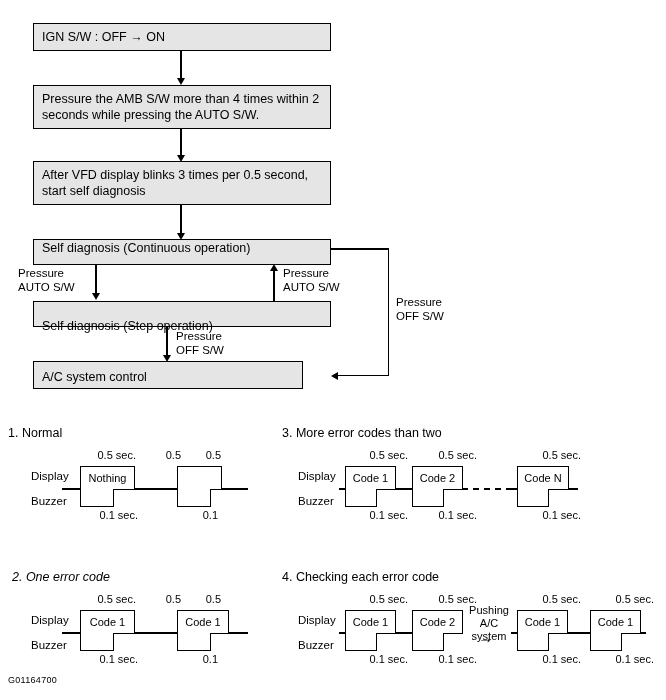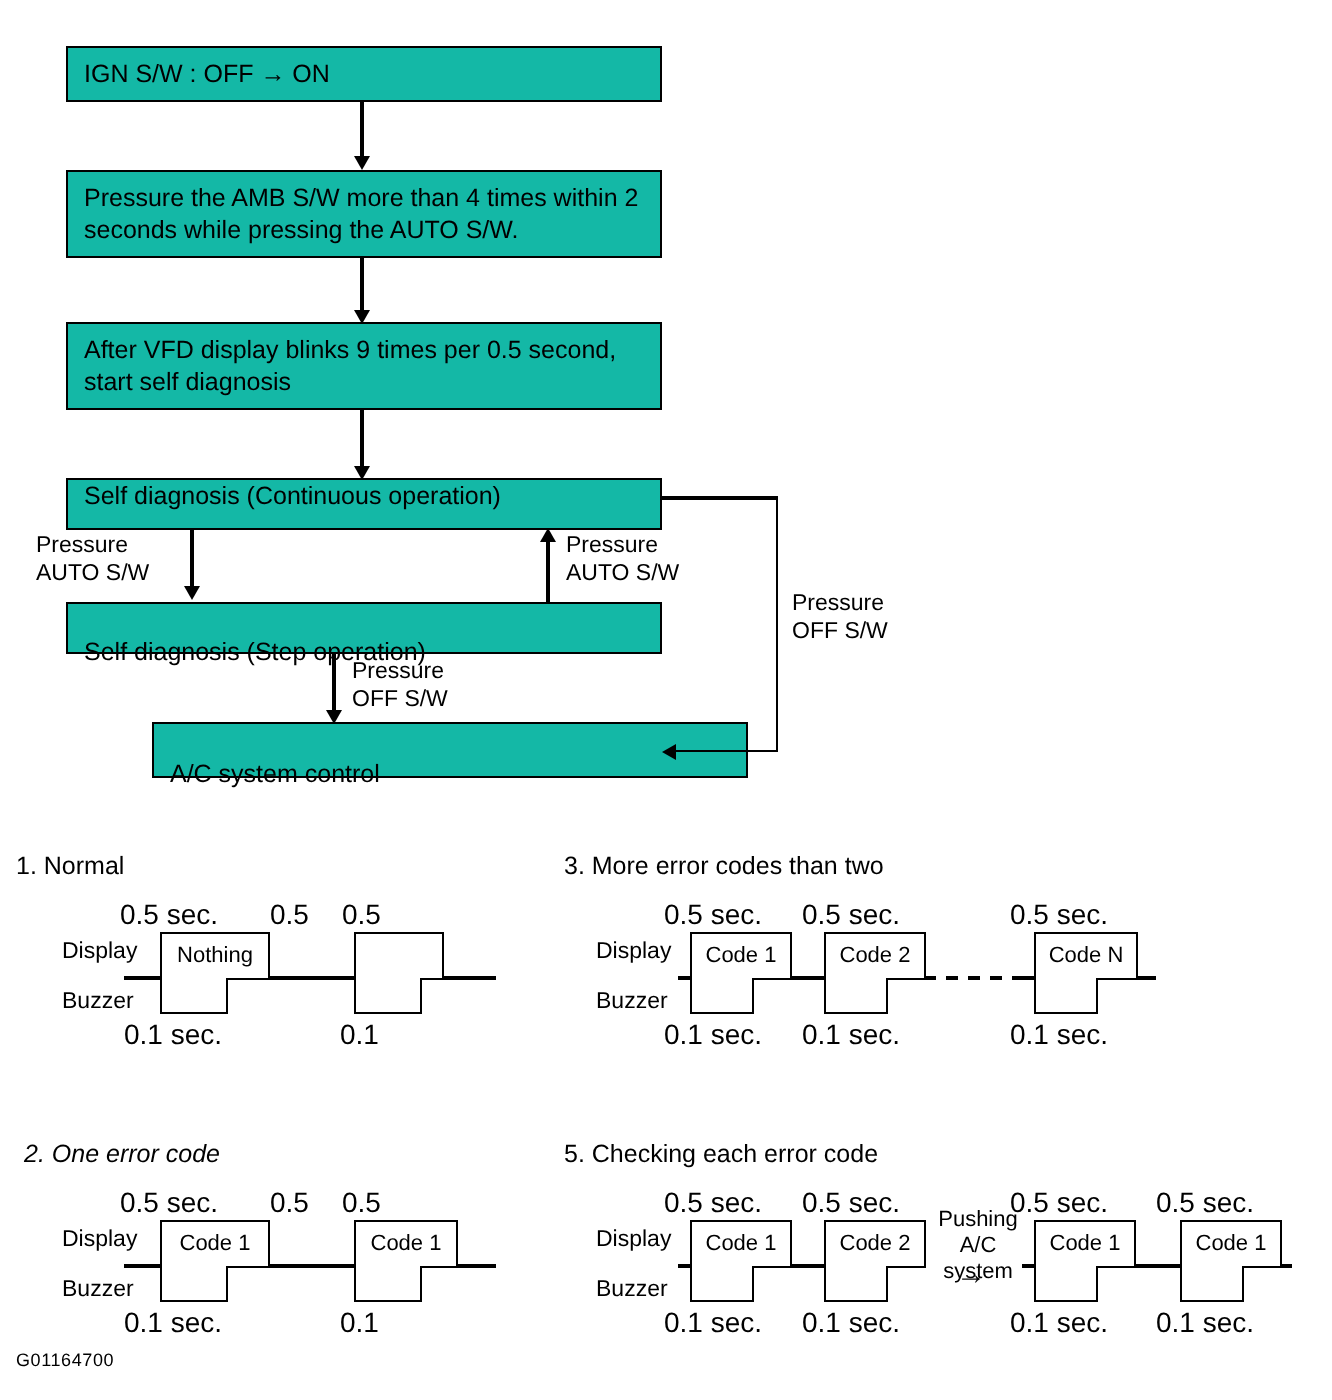--- a/index.html
+++ b/index.html
@@ -11,21 +11,21 @@
     color:#000000;
     position:relative;
     overflow:hidden;
   }
   #root{position:absolute;left:0;top:0;width:666px;height:700px;}
 
   
   .fc-box{
     position:absolute;
     border:1.5px solid #000;
-    background:#14b8a6;
+    background:#e5e5e5;
     box-sizing:border-box;
     font-size:12.5px;
     line-height:16px;
     padding:5px 8px 4px 8px;
     white-space:pre-line;
   }
   .vline{position:absolute;background:#000;width:1.5px;}
   .hline{position:absolute;background:#000;height:1.5px;}
   .arrow-d,.arrow-u,.arrow-l{position:absolute;width:0;height:0;}
   .arrow-d{border-left:4px solid transparent;border-right:4px solid transparent;border-top:7px solid #000;}
@@ -47,42 +47,42 @@
     background:#fff;
     font-size:11px;line-height:1;
     display:flex;align-items:center;justify-content:center;
     white-space:nowrap;
   }
   .pulse-lo{
     position:absolute;box-sizing:border-box;
     border:1.5px solid #000;border-top:none;
     background:#fff;
   }
-  .tlabel{position:absolute;font-size:14px;white-space:nowrap;text-align:left;}
+  .tlabel{position:absolute;font-size:11px;white-space:nowrap;text-align:right;}
   .note{position:absolute;font-size:11px;line-height:13px;white-space:pre-line;text-align:center;}
   .note-arrow{position:absolute;font-size:15px;line-height:1;}
   .fig-id{position:absolute;font-size:9px;letter-spacing:.3px;}
 </style>
 </head>
 <body>
 
 <div id="root">
 
   <div>
 
     <div class="fc-box" style="left:33px;top:23px;width:298px;height:28px;">IGN S/W : OFF → ON</div>
     <div class="vline" style="left:180px;top:51px;height:29px;"></div>
     <div class="arrow-d" style="left:176.5px;top:78px;"></div>
 
     <div class="fc-box" style="left:33px;top:85px;width:298px;height:44px;">Pressure the AMB S/W more than 4 times within 2
 seconds while pressing the AUTO S/W.</div>
     <div class="vline" style="left:180px;top:129px;height:28px;"></div>
     <div class="arrow-d" style="left:176.5px;top:155px;"></div>
 
-    <div class="fc-box" style="left:33px;top:161px;width:298px;height:44px;">After VFD display blinks 9 times per 0.5 second,
+    <div class="fc-box" style="left:33px;top:161px;width:298px;height:44px;">After VFD display blinks 3 times per 0.5 second,
 start self diagnosis</div>
     <div class="vline" style="left:180px;top:205px;height:32px;"></div>
     <div class="arrow-d" style="left:176.5px;top:233px;"></div>
 
     <div class="fc-box" style="left:33px;top:239px;width:298px;height:26px;padding-top:0;">Self diagnosis (Continuous operation)</div>
 
     <div class="vline" style="left:95px;top:265px;height:32px;"></div>
     <div class="arrow-d" style="left:91.5px;top:293px;"></div>
     <div class="fc-label" style="left:18px;top:266px;">Pressure
 AUTO S/W</div>
@@ -92,21 +92,21 @@
     <div class="fc-label" style="left:283px;top:266px;">Pressure
 AUTO S/W</div>
 
     <div class="fc-box" style="left:33px;top:301px;width:298px;height:26px;padding-top:16px;">Self diagnosis (Step operation)</div>
 
     <div class="vline" style="left:166px;top:327px;height:32px;"></div>
     <div class="arrow-d" style="left:162.5px;top:355px;"></div>
     <div class="fc-label" style="left:176px;top:329px;">Pressure
 OFF S/W</div>
 
-    <div class="fc-box" style="left:33px;top:361px;width:298px;height:28px;padding-top:17px;margin-left:43px;">A/C system control</div>
+    <div class="fc-box" style="left:33px;top:361px;width:270px;height:28px;padding-top:7px;">A/C system control</div>
 
     <div class="hline" style="left:331px;top:248px;width:58px;"></div>
     <div class="vline" style="left:387.5px;top:248px;height:128px;"></div>
     <div class="hline" style="left:338px;top:374.5px;width:50px;"></div>
     <div class="arrow-l" style="left:331px;top:371.5px;"></div>
     <div class="fc-label" style="left:396px;top:295px;">Pressure
 OFF S/W</div>
   </div>
 
   <div class="tsec" style="left:0;top:0;">
@@ -171,21 +171,21 @@
 
     <div class="tlabel" style="left:135px;top:593px;width:46px;">0.5</div>
 
     <div class="tlabel" style="left:171px;top:593px;width:50px;">0.5</div>
     <div class="pulse-hi" style="left:177px;top:610px;width:52px;height:23px;">Code 1</div>
     <div class="pulse-lo" style="left:177px;top:633px;width:34px;height:18px;"></div>
     <div class="tlabel" style="left:170px;top:653px;width:48px;">0.1</div>
   </div>
 
   <div class="tsec" style="left:0;top:0;">
-    <div class="tsec-title" style="left:282px;top:570px;">5.  Checking each error code</div>
+    <div class="tsec-title" style="left:282px;top:570px;">4.  Checking each error code</div>
 
     <div class="rowlabel" style="left:298px;top:614px;">Display</div>
     <div class="rowlabel" style="left:298px;top:639px;">Buzzer</div>
 
     <div class="baseline" style="left:339px;top:632px;width:124px;"></div>
     <div class="baseline" style="left:511px;top:632px;width:135px;"></div>
 
     <div class="tlabel" style="left:332px;top:593px;width:76px;">0.5 sec.</div>
     <div class="pulse-hi" style="left:345px;top:610px;width:51px;height:23px;">Code 1</div>
     <div class="pulse-lo" style="left:345px;top:633px;width:32px;height:18px;"></div>

